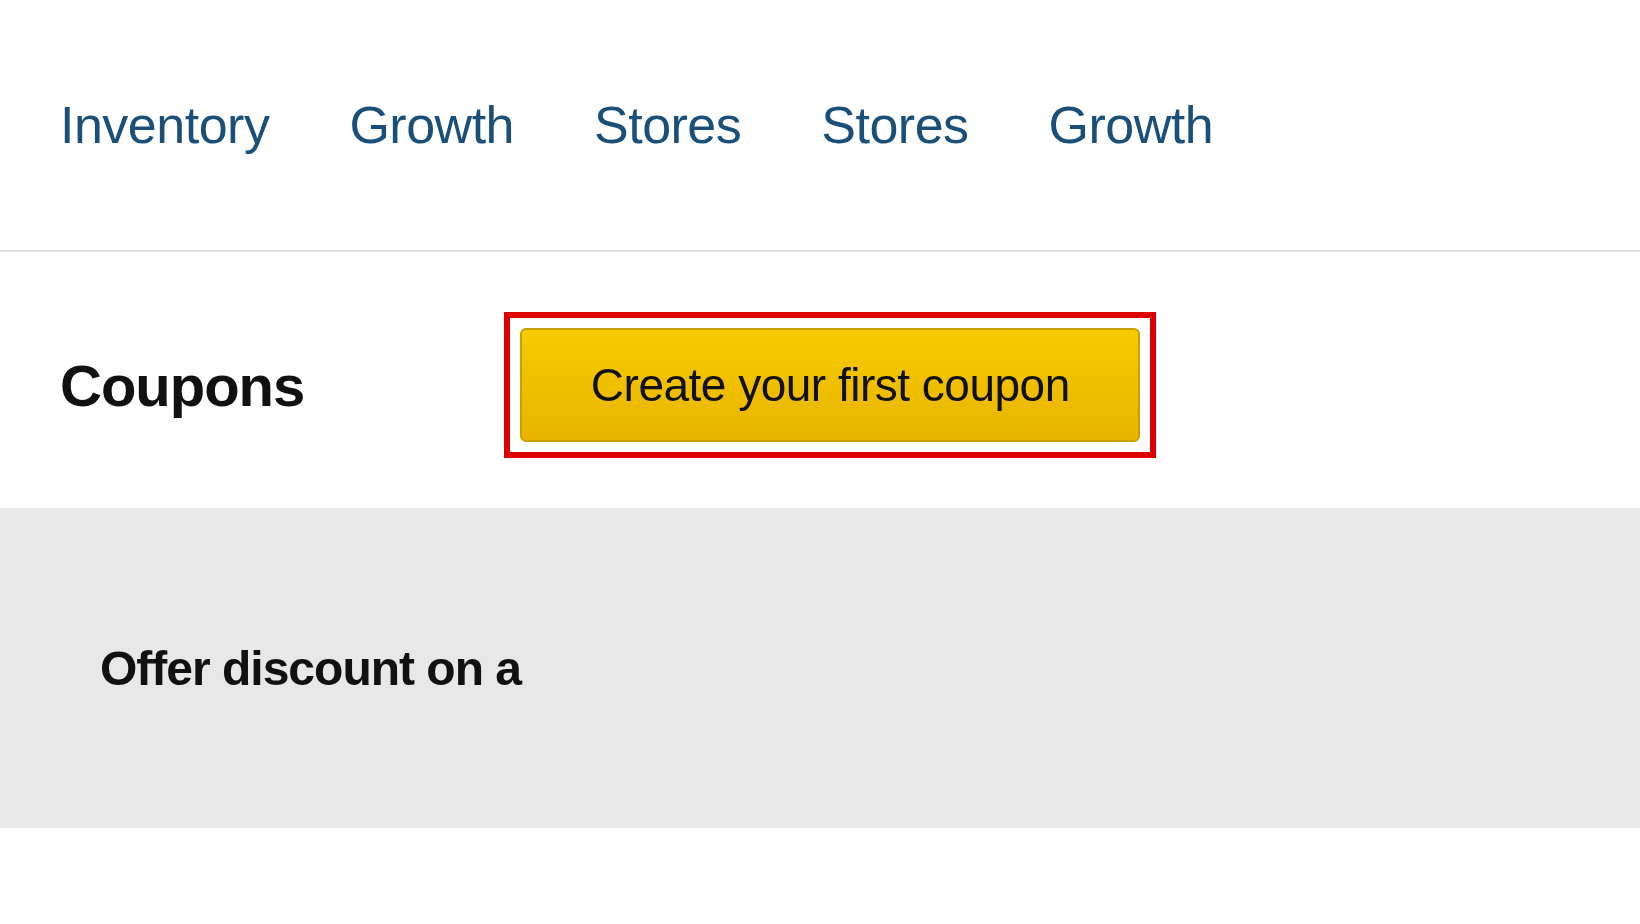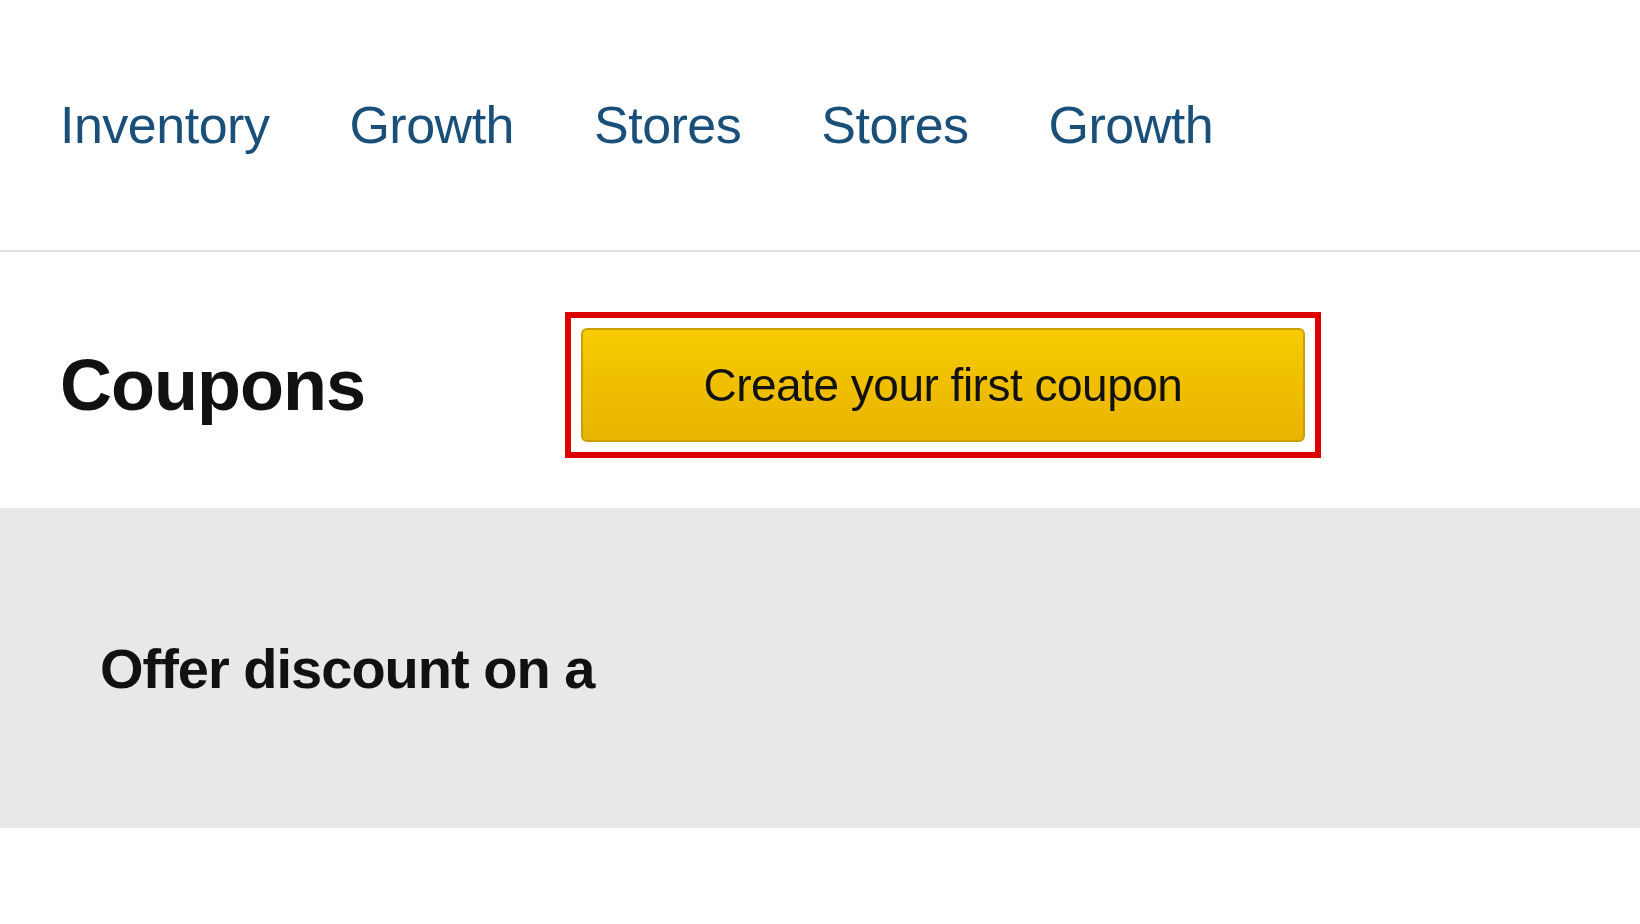--- a/index.html
+++ b/index.html
@@ -43,21 +43,21 @@
       background: #ffffff;
     }
 
     .coupons-header {
       display: flex;
       align-items: center;
       margin-bottom: 50px;
     }
 
     .page-title {
-      font-size: 72px;
+      font-size: 58px;
       font-weight: 700;
       color: #111111;
       margin-right: 200px;
       letter-spacing: -1px;
     }
 
     
     .create-coupon-wrapper {
       border: 6px solid #dd0000;
       padding: 10px;
@@ -68,37 +68,37 @@
       background: linear-gradient(to bottom, #f7ca00, #e8b400);
       border: 2px solid #c8a000;
       border-radius: 6px;
       padding: 28px 60px;
       font-size: 46px;
       font-weight: 400;
       color: #111111;
       cursor: pointer;
       white-space: nowrap;
       display: block;
-      width: 724px;
+      width: 620px;
       text-align: center;
       letter-spacing: -0.5px;
     }
 
     
     .info-section {
       background: #e8e8e8;
       margin: 0 -60px;
       padding: 80px 160px;
       min-height: 320px;
       display: flex;
       align-items: center;
     }
 
     .info-text {
-      font-size: 56px;
+      font-size: 48px;
       font-weight: 700;
       color: #111111;
       letter-spacing: -1px;
     }
   </style>
 </head>
 <body>
 
 <nav class="nav-bar">
   <a class="nav-item">Inventory</a>

